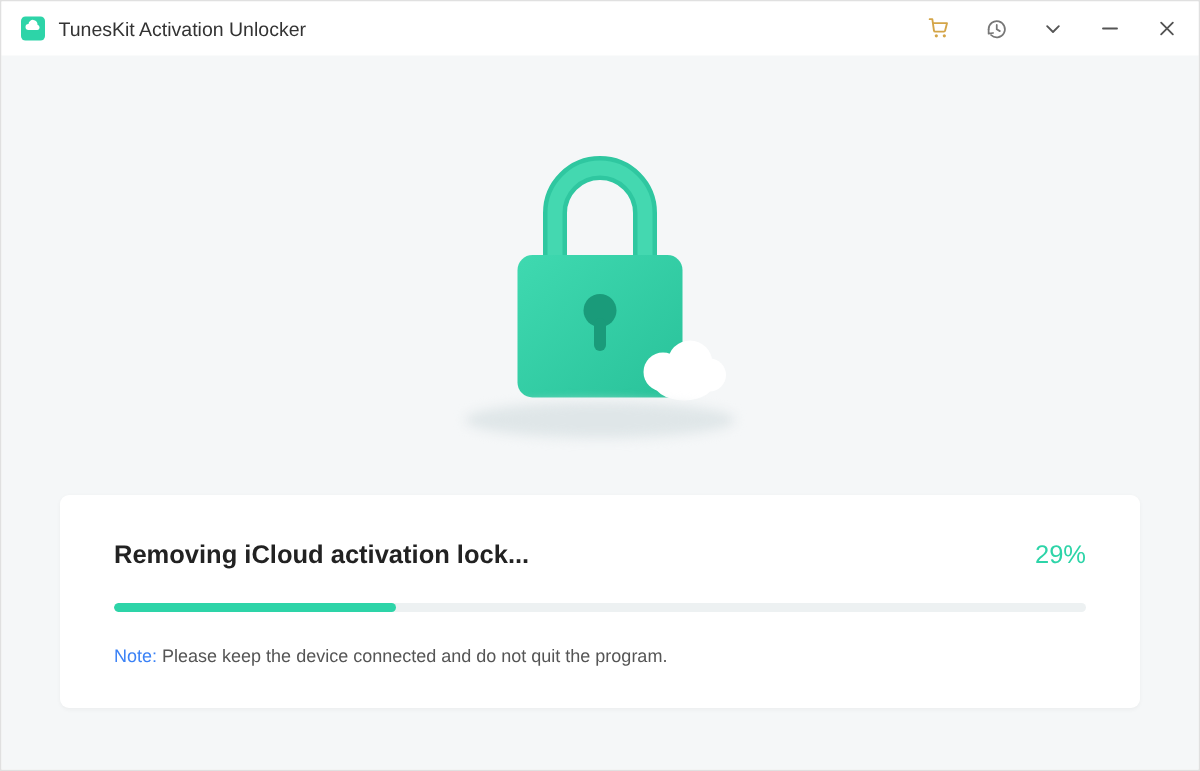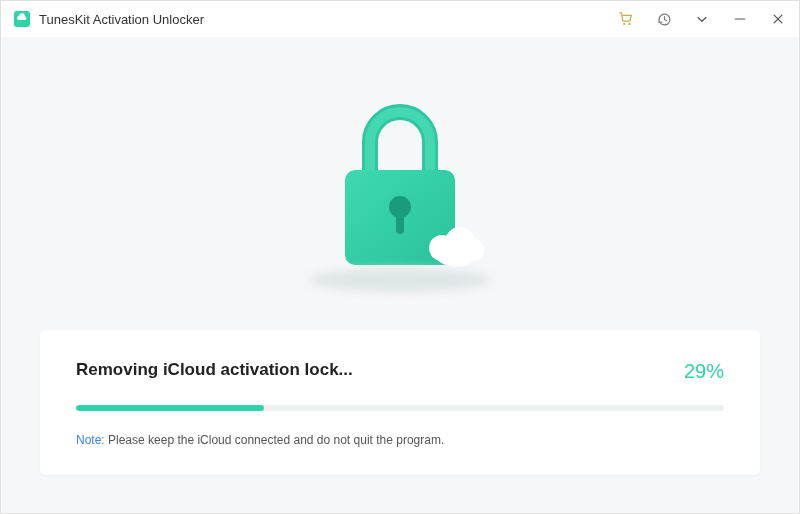--- a/index.html
+++ b/index.html
@@ -101,21 +101,21 @@
       align-items: flex-start;
       justify-content: space-between;
       margin-bottom: 22px;
     }
     .progress-status {
       font-size: 17px;
       font-weight: 600;
       color: #222;
     }
     .progress-percent {
-      font-size: 20px;
+      font-size: 17px;
       font-weight: 500;
       color: #2dd4a8;
     }
     .progress-bar-container {
       width: 100%;
       height: 6px;
       background: #edf1f2;
       border-radius: 3px;
       overflow: hidden;
       margin-bottom: 22px;
@@ -212,17 +212,17 @@
 
     <div class="progress-panel">
       <div class="progress-header">
         <span class="progress-status">Removing iCloud activation lock...</span>
         <span class="progress-percent">29%</span>
       </div>
       <div class="progress-bar-container">
         <div class="progress-bar-fill" style="width:29%"></div>
       </div>
       <div class="progress-note">
-        <span class="note-label">Note:</span><span> Please keep the iCloud connected and do not quit the program.</span>
+        <span class="note-label">Note:</span><span> Please keep the device connected and do not quit the program.</span>
       </div>
     </div>
   </div>
 </div>
 
 </body></html>

